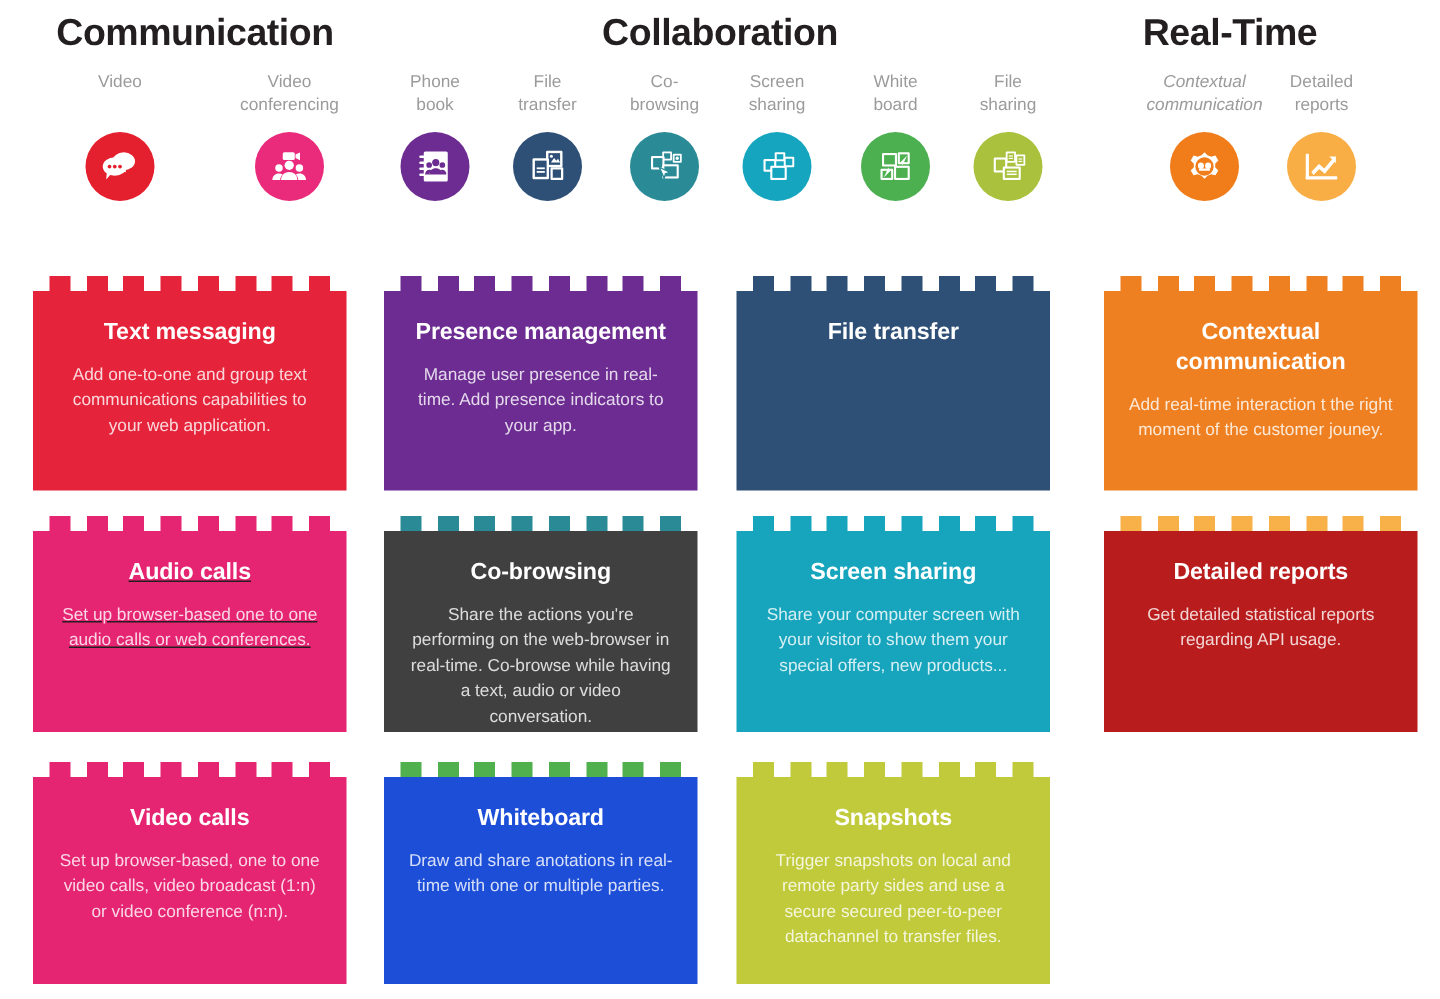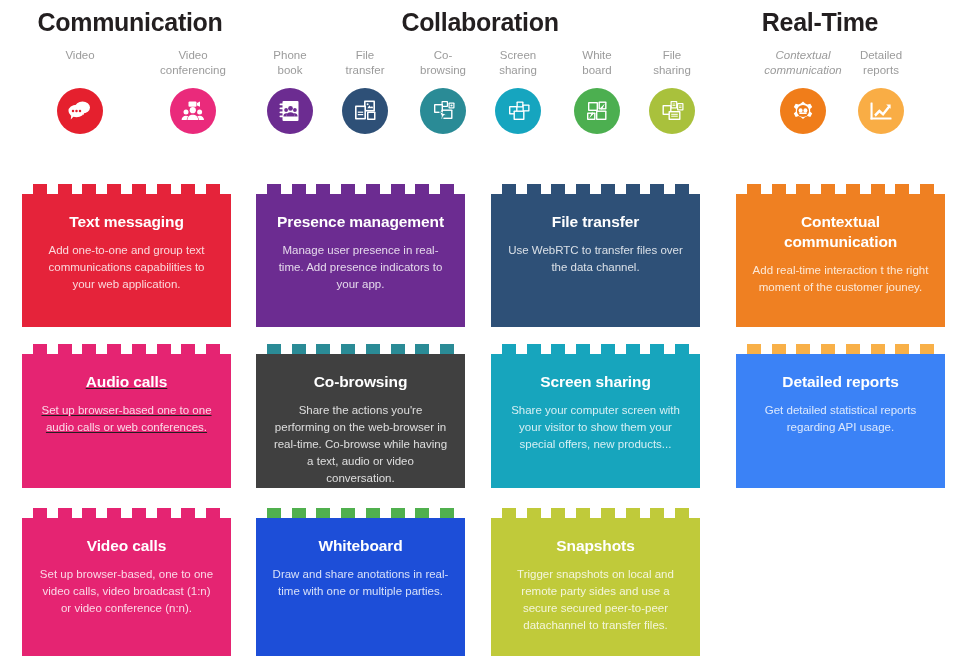--- a/index.html
+++ b/index.html
@@ -313,21 +313,20 @@
         <div class="tab" style="left: 35.5556px; background: rgb(46, 80, 119);"></div>
         <div class="tab" style="left: 60.3333px; background: rgb(46, 80, 119);"></div>
         <div class="tab" style="left: 85.1111px; background: rgb(46, 80, 119);"></div>
         <div class="tab" style="left: 109.889px; background: rgb(46, 80, 119);"></div>
         <div class="tab" style="left: 134.667px; background: rgb(46, 80, 119);"></div>
         <div class="tab" style="left: 159.444px; background: rgb(46, 80, 119);"></div>
         <div class="tab" style="left: 184.222px; background: rgb(46, 80, 119);"></div>
       </div>
       <div class="card-body" style="background: rgb(46, 80, 119); height: 133px;">
         <div class="card-title">File transfer</div>
-        <div class="card-desc muted">Use WebRTC to transfer files over the data channel.</div>
       </div>
     </div>
     <div class="card" style="left: 736px; top: 24px; width: 209px;">
       <div class="card-notch">
         <div class="tab" style="left: 10.7778px; background: rgb(239, 128, 34);"></div>
         <div class="tab" style="left: 35.5556px; background: rgb(239, 128, 34);"></div>
         <div class="tab" style="left: 60.3333px; background: rgb(239, 128, 34);"></div>
         <div class="tab" style="left: 85.1111px; background: rgb(239, 128, 34);"></div>
         <div class="tab" style="left: 109.889px; background: rgb(239, 128, 34);"></div>
         <div class="tab" style="left: 134.667px; background: rgb(239, 128, 34);"></div>
@@ -391,21 +390,21 @@
       <div class="card-notch">
         <div class="tab" style="left: 10.7778px; background: rgb(248, 176, 72);"></div>
         <div class="tab" style="left: 35.5556px; background: rgb(248, 176, 72);"></div>
         <div class="tab" style="left: 60.3333px; background: rgb(248, 176, 72);"></div>
         <div class="tab" style="left: 85.1111px; background: rgb(248, 176, 72);"></div>
         <div class="tab" style="left: 109.889px; background: rgb(248, 176, 72);"></div>
         <div class="tab" style="left: 134.667px; background: rgb(248, 176, 72);"></div>
         <div class="tab" style="left: 159.444px; background: rgb(248, 176, 72);"></div>
         <div class="tab" style="left: 184.222px; background: rgb(248, 176, 72);"></div>
       </div>
-      <div class="card-body" style="background: #3b82f6; height: 134px;">
+      <div class="card-body" style="background: #b91c1c; height: 134px;">
         <div class="card-title">Detailed reports</div>
         <div class="card-desc muted">Get detailed statistical reports regarding API usage.</div>
       </div>
     </div>
     <div class="card" style="left: 22px; top: 348px; width: 209px;">
       <div class="card-notch">
         <div class="tab" style="left: 10.7778px; background: rgb(229, 36, 114);"></div>
         <div class="tab" style="left: 35.5556px; background: rgb(229, 36, 114);"></div>
         <div class="tab" style="left: 60.3333px; background: rgb(229, 36, 114);"></div>
         <div class="tab" style="left: 85.1111px; background: rgb(229, 36, 114);"></div>

